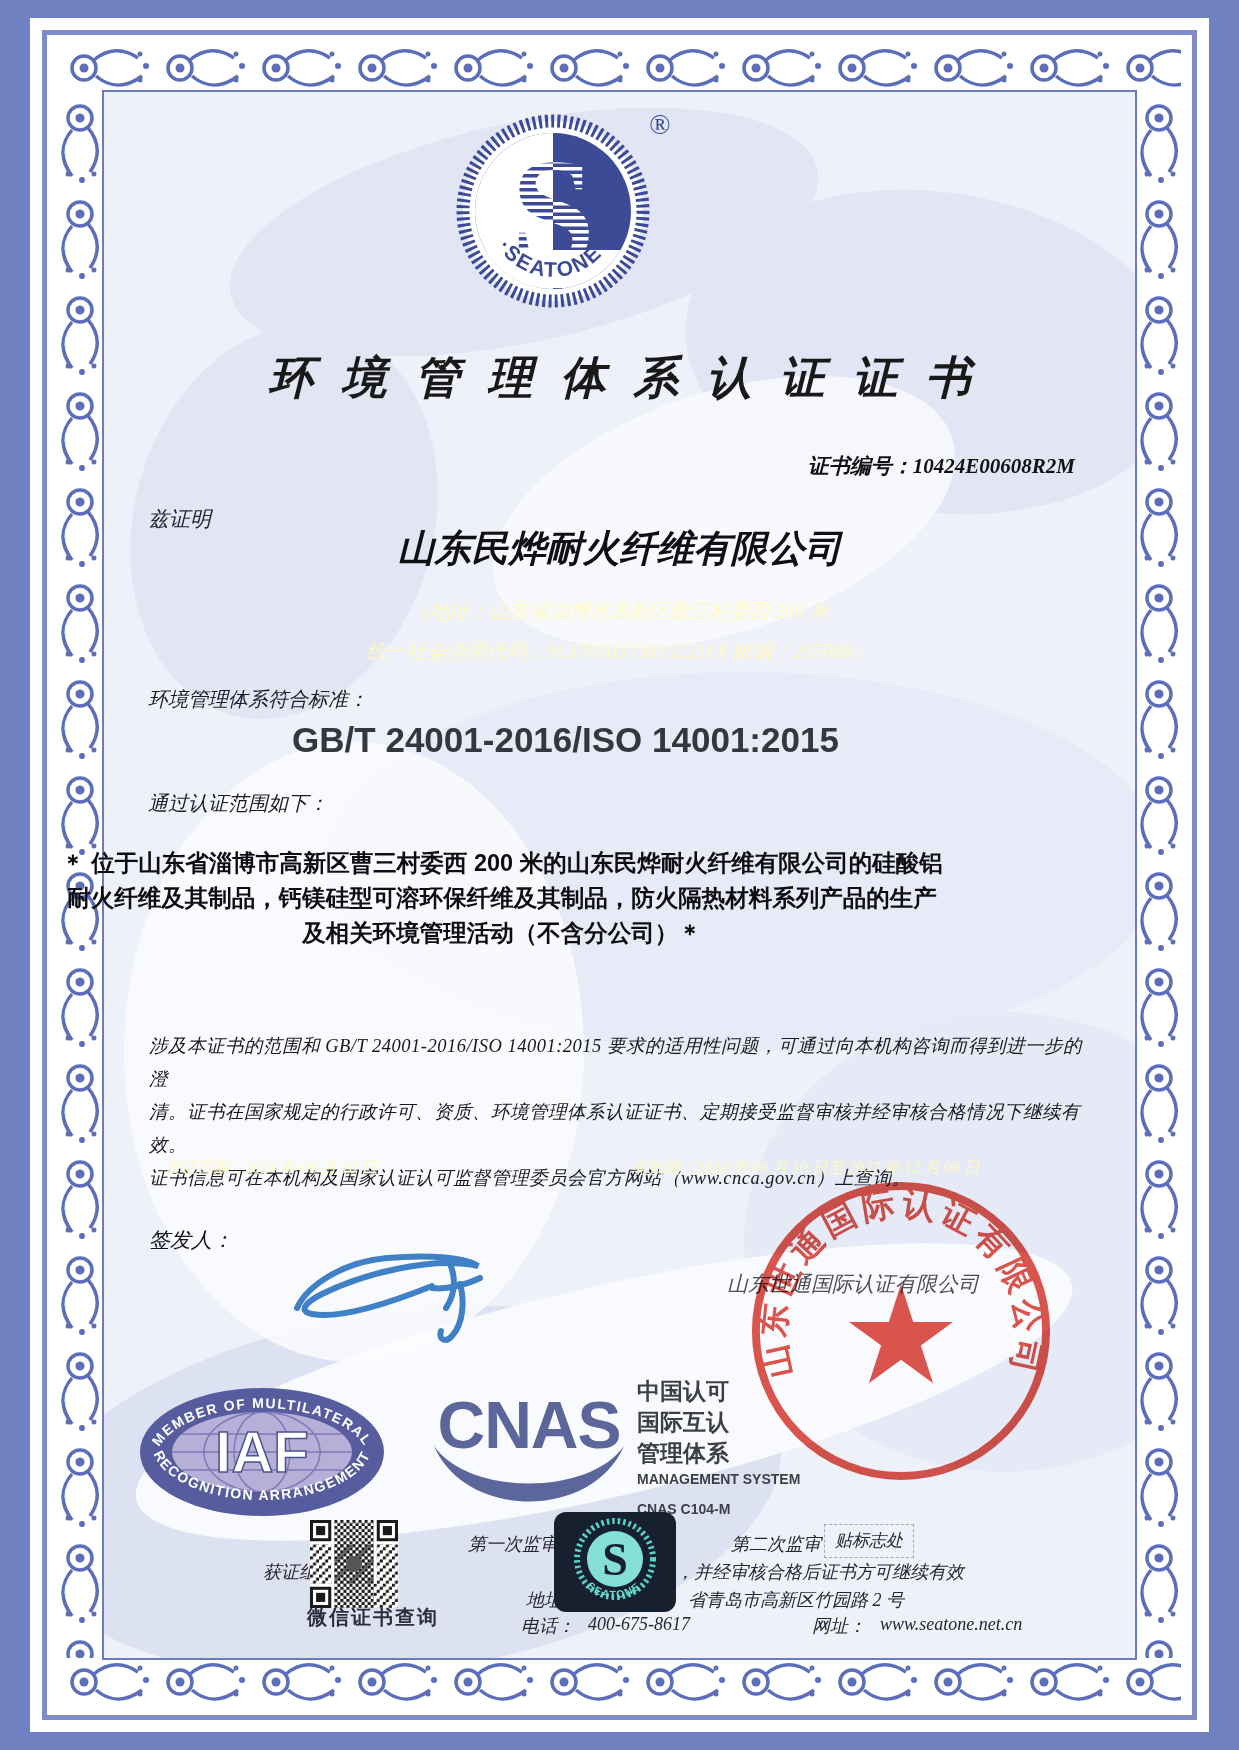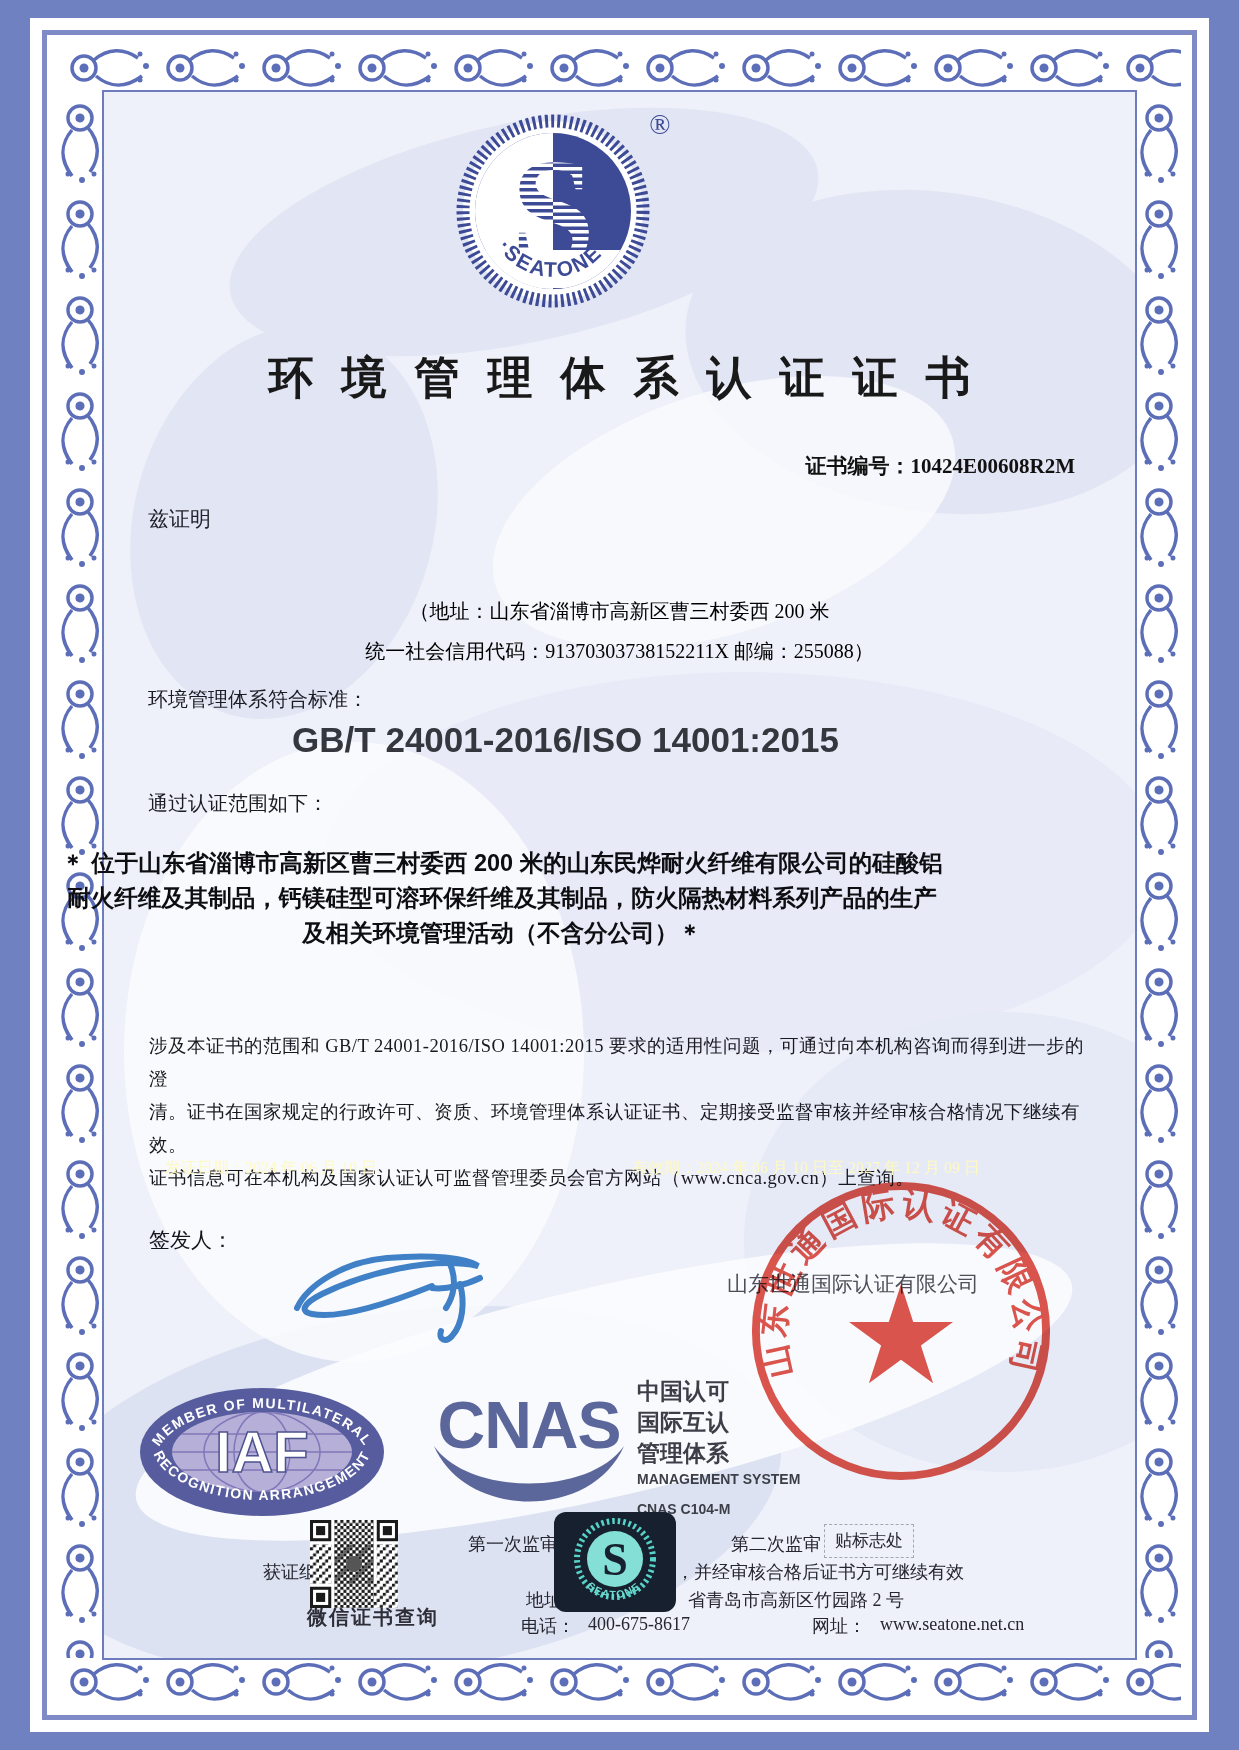--- a/index.html
+++ b/index.html
@@ -4,27 +4,27 @@
 <style>
   html,body{margin:0;padding:0;background:#9aa3c9;}
   .page{position:relative;width:1239px;height:1750px;background:#6f81c1;overflow:hidden;
         font-family:"Liberation Serif","DejaVu Serif",serif;color:#1c1c22;}
   .white-base{position:absolute;top:18px;bottom:18px;left:30px;right:30px;background:#ffffff;z-index:0;}
   .frame-line1{position:absolute;top:30px;bottom:30px;left:42px;right:42px;border:5px solid #7e8bc7;z-index:1;}
   .inner-line{position:absolute;top:90px;bottom:90px;left:102px;right:102px;border:2px solid #6e7cbe;z-index:1;}
   .interior{position:absolute;top:92px;bottom:92px;left:104px;right:104px;background:#eef1f9;z-index:1;}
   .band{position:absolute;z-index:1;}
   .content{position:absolute;z-index:3;}
-  .ser{font-family:"Liberation Serif","DejaVu Serif",serif;}
+  .ser{font-family:"Liberation Serif","DejaVu Serif",serif;font-style:italic;}
   .title{top:348px;left:0;width:1239px;text-align:center;font-size:45px;font-weight:600;
          letter-spacing:28px;padding-left:28px;box-sizing:border-box;color:#191919;}
   .certno{top:452px;left:0;width:1075px;text-align:right;font-size:21px;font-weight:700;color:#111;}
   .certify{top:505px;left:148px;font-size:21px;color:#21212b;}
   .company{top:524px;left:0;width:1239px;text-align:center;font-size:37px;font-weight:700;color:#101014;}
-  .addr{left:0;width:1239px;text-align:center;font-size:20px;color:#000000;}
+  .addr{left:0;width:1239px;text-align:center;font-size:20px;color:#fef9c3;}
   .lbl-left{left:148px;font-size:20px;color:#1b1b24;}
   .standard{top:720px;left:0;width:1131px;text-align:center;font-size:35px;font-weight:600;color:#35373e;
             font-family:"Liberation Sans","DejaVu Sans",sans-serif;}
   .scope{top:846px;left:0;width:1004px;text-align:center;font-size:23.5px;font-weight:700;line-height:35px;
          color:#0e0e12;font-family:"Liberation Sans","DejaVu Sans",sans-serif;}
   .notice{top:1030px;left:149px;width:950px;font-size:18.5px;line-height:33px;letter-spacing:0.5px;color:#181820;}
   .dates{top:1158px;font-size:16px;color:#fef9c3;margin-left:16px;}
   .signer{top:1226px;left:149px;font-size:21px;color:#15151c;}
   .issuer-name{top:1270px;left:688px;width:330px;text-align:center;font-size:21px;color:#4e4e58;z-index:4;}
   .accr{left:637px;font-weight:700;color:#3c3f47;font-family:"Liberation Sans","DejaVu Sans",sans-serif;}
@@ -151,20 +151,21 @@
     </text>
     <text x="212" y="30" font-size="28" fill="#3d4a96" text-anchor="middle">®</text>
   </svg>
 
   <div class="content title ser">环境管理体系认证证书</div>
   <div class="content certno ser">
     <span>证书编号：</span><span>10424E00608R2M</span>
   </div>
 
   <div class="content certify ser">兹证明</div>
+  <div class="content company ser">山东民烨耐火纤维有限公司</div>
   <div class="content addr ser" style="top:598px;">（地址：山东省淄博市高新区曹三村委西 200 米</div>
   <div class="content addr ser" style="top:638px;">统一社会信用代码：91370303738152211X 邮编：255088）</div>
 
   <div class="content lbl-left ser" style="top:686px;">环境管理体系符合标准：</div>
   <div class="content standard">GB/T 24001-2016/ISO 14001:2015</div>
   <div class="content lbl-left ser" style="top:790px;">通过认证范围如下：</div>
 
   <div class="content scope">
     <div>＊ 位于山东省淄博市高新区曹三村委西 200 米的山东民烨耐火纤维有限公司的硅酸铝</div>
     <div>耐火纤维及其制品，钙镁硅型可溶环保纤维及其制品，防火隔热材料系列产品的生产</div>

